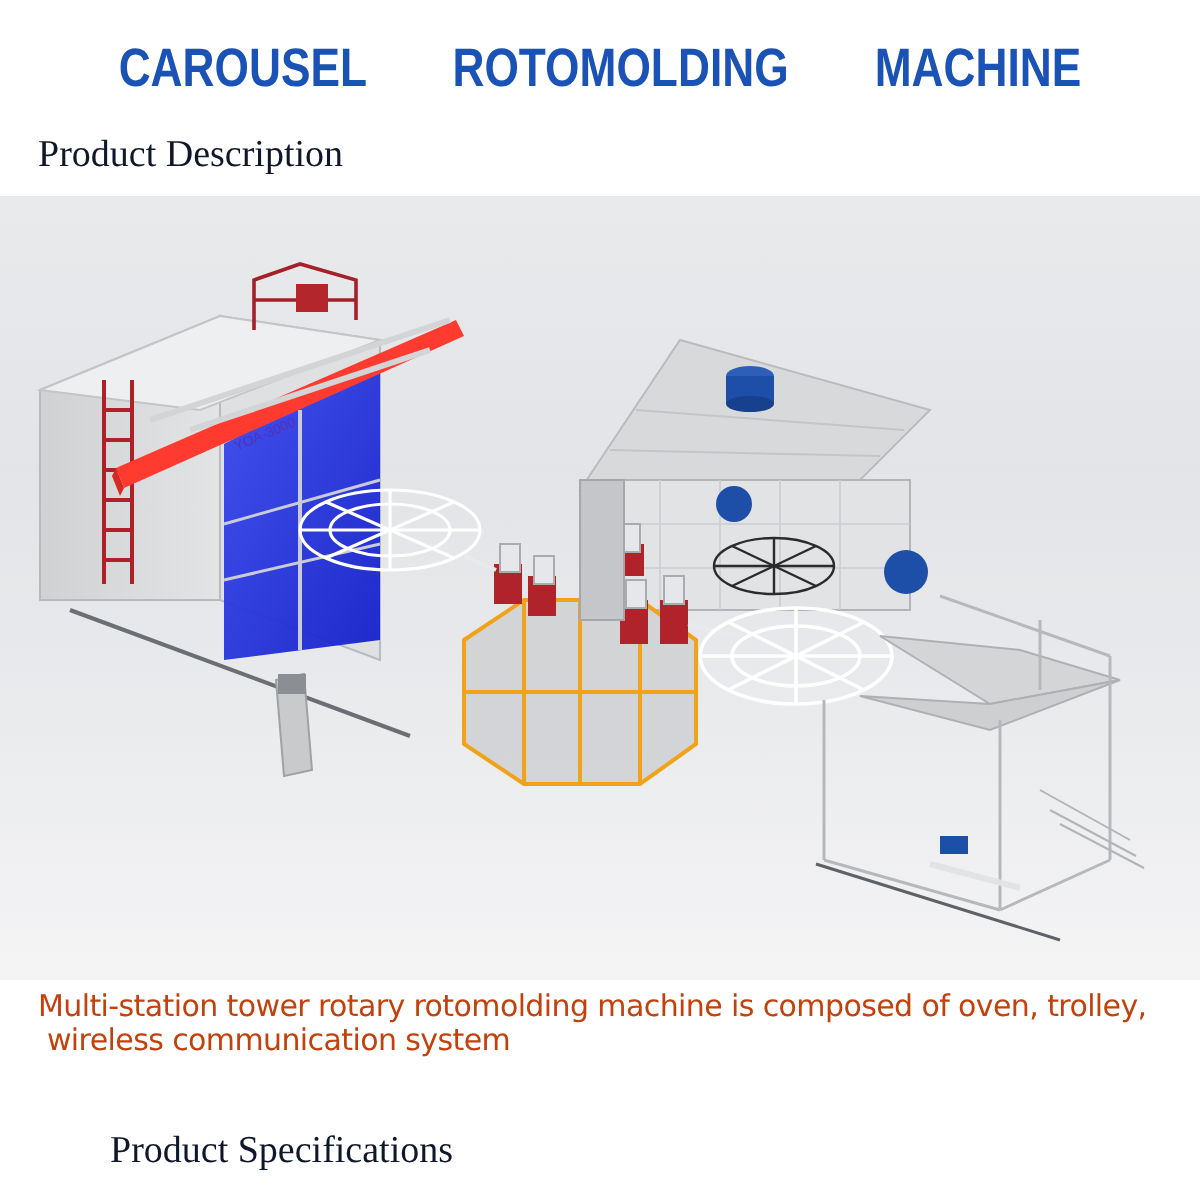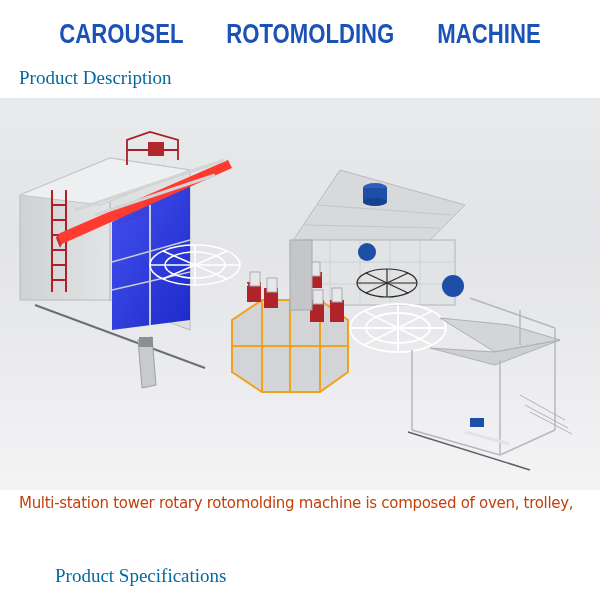--- a/index.html
+++ b/index.html
@@ -5,21 +5,21 @@
   html, body { margin: 0; padding: 0; background: #ffffff; }
   body { width: 600px; height: 600px; position: relative; overflow: hidden; font-family: "Liberation Sans", sans-serif; }
   .title {
     position: absolute; left: 0; top: 19px; width: 600px; text-align: center;
     font-family: "Liberation Sans", sans-serif; font-weight: bold; font-size: 27px;
     color: #1a52b5; letter-spacing: 0px; transform: scaleX(0.82); transform-origin: 300px 0;
     word-spacing: 10px;
   }
   .section-heading {
     position: absolute; left: 19px; font-family: "Liberation Serif", serif;
-    font-size: 19px; color: #0369a1;
+    font-size: 19px; color: #0f172a;
   }
   #h-desc { top: 67px; }
   #h-spec { top: 565px; margin-left: 36px; }
   .photo {
     position: absolute; left: 0; top: 98px; width: 600px; height: 392px;
     background: linear-gradient(180deg, #e9eaec 0%, #e3e4e7 35%, #ececee 70%, #f3f3f4 100%);
     overflow: hidden;
   }
   .photo svg { position: absolute; left: 0; top: 0; }
   .description {
@@ -202,17 +202,18 @@
       <line x1="408" y1="432" x2="530" y2="470" stroke="#5e6165" stroke-width="1.5"></line>
 
       <rect x="470" y="418" width="14" height="9" fill="#1e4fa8"></rect>
       <line x1="465" y1="432" x2="510" y2="444" stroke="#e2e3e5" stroke-width="3"></line>
     </g>
   </svg>
 </div>
 
 <div class="description">
   <span>Multi-station tower rotary rotomolding machine is composed of oven, trolley,</span>
+  <span style="white-space:pre"> wireless communication system</span>
 </div>
 
 <div id="h-spec" class="section-heading">Product Specifications</div>
 
 <style>.title{white-space:pre;}</style>
 
 </body></html>

